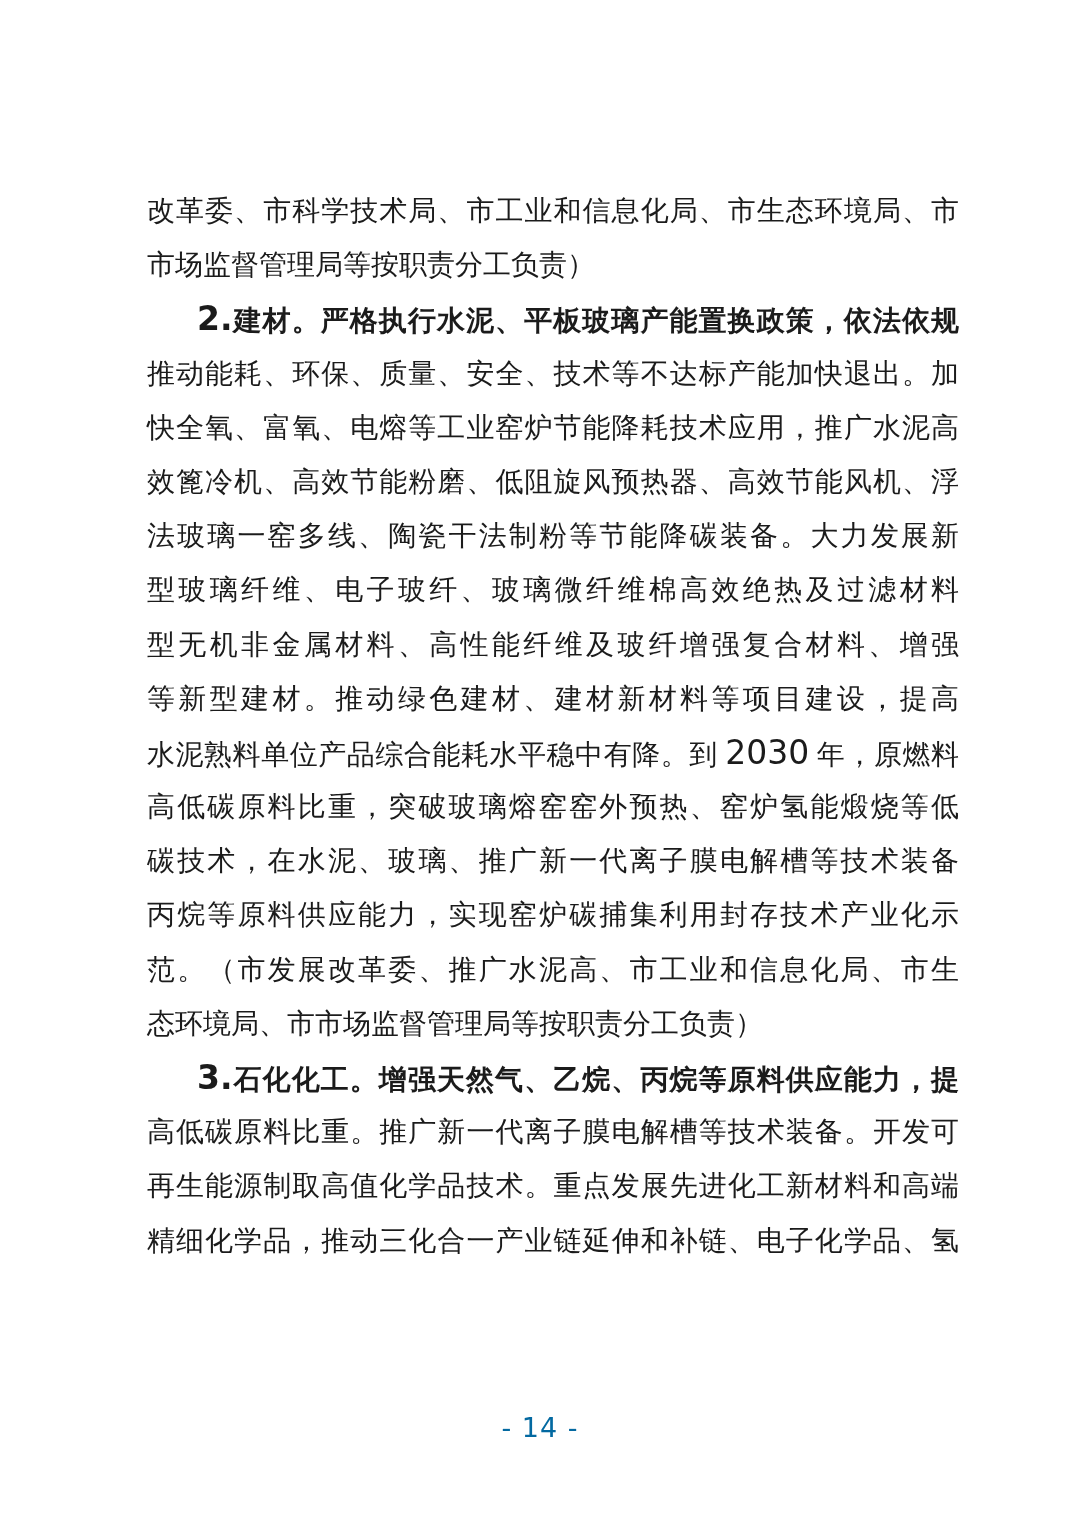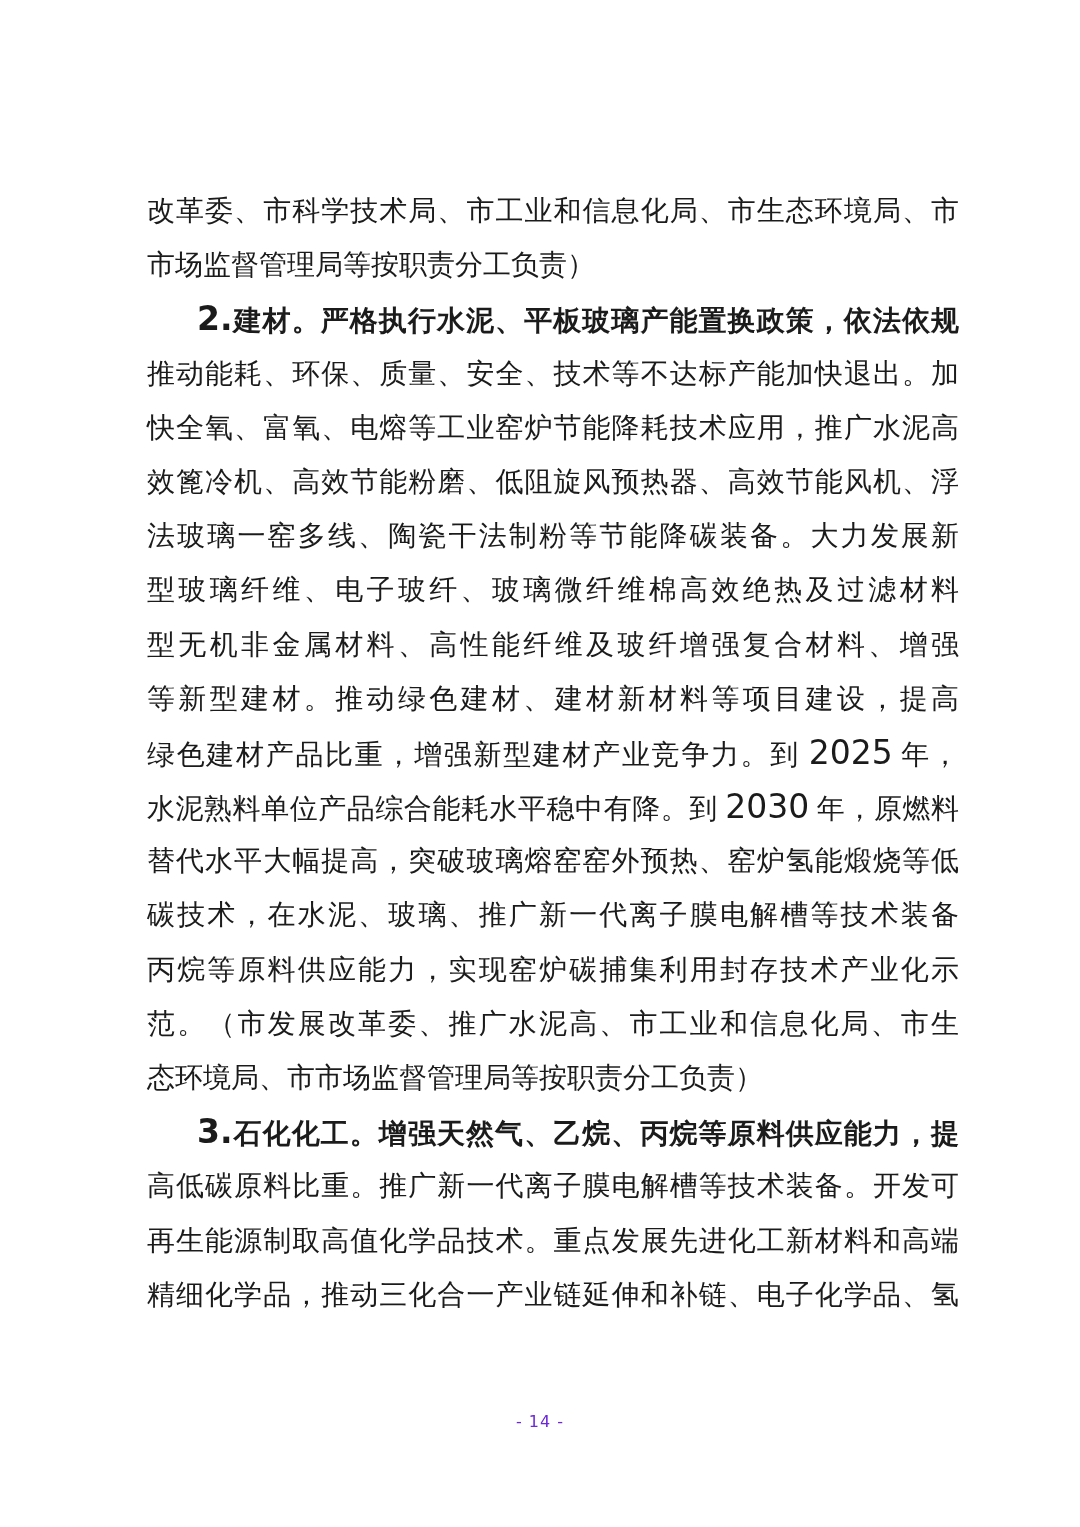--- a/index.html
+++ b/index.html
@@ -34,44 +34,43 @@
     font-family: "DejaVu Sans", "Liberation Sans", sans-serif;
     font-size: 33px;
     color: #1b1b1b;
   }
   .footer {
     position: absolute;
     left: 0;
     right: 0;
     top: 1412px;
     text-align: center;
-    font-size: 16px;
-    color: #6d28d9;
+    font-size: 27px;
+    color: #0369a1;
     font-family: "DejaVu Sans", "Liberation Sans", sans-serif;
     letter-spacing: 1px;
   }
 </style>
 </head>
 <body>
 
 <div class="page" style="background: rgb(255, 255, 255);">
   <div class="doc-body" id="doc-lines">
       <div class="line">改革委、市科学技术局、市工业和信息化局、市生态环境局、市</div>
       <div class="line para-end">市场监督管理局等按职责分工负责）</div>
       <div class="line indent"><span class="num">2.</span>建材。严格执行水泥、平板玻璃产能置换政策，依法依规</div>
       <div class="line">推动能耗、环保、质量、安全、技术等不达标产能加快退出。加</div>
       <div class="line">快全氧、富氧、电熔等工业窑炉节能降耗技术应用，推广水泥高</div>
       <div class="line">效篦冷机、高效节能粉磨、低阻旋风预热器、高效节能风机、浮</div>
       <div class="line">法玻璃一窑多线、陶瓷干法制粉等节能降碳装备。大力发展新</div>
       <div class="line">型玻璃纤维、电子玻纤、玻璃微纤维棉高效绝热及过滤材料</div>
       <div class="line">型无机非金属材料、高性能纤维及玻纤增强复合材料、增强</div>
       <div class="line">等新型建材。推动绿色建材、建材新材料等项目建设，提高</div>
-      <div class="line">绿色建材产品比重，增强新型建材产业竞争力。到 <span class="num">2025</span> 年，</div>
       <div class="line">水泥熟料单位产品综合能耗水平稳中有降。到 <span class="num">2030</span> 年，原燃料</div>
-      <div class="line">替代水平大幅提高，突破玻璃熔窑窑外预热、窑炉氢能煅烧等低</div>
+      <div class="line">高低碳原料比重，突破玻璃熔窑窑外预热、窑炉氢能煅烧等低</div>
       <div class="line">碳技术，在水泥、玻璃、推广新一代离子膜电解槽等技术装备</div>
       <div class="line">丙烷等原料供应能力，实现窑炉碳捕集利用封存技术产业化示</div>
       <div class="line">范。（市发展改革委、推广水泥高、市工业和信息化局、市生</div>
       <div class="line para-end">态环境局、市市场监督管理局等按职责分工负责）</div>
       <div class="line indent"><span class="num">3.</span>石化化工。增强天然气、乙烷、丙烷等原料供应能力，提</div>
       <div class="line">高低碳原料比重。推广新一代离子膜电解槽等技术装备。开发可</div>
       <div class="line">再生能源制取高值化学品技术。重点发展先进化工新材料和高端</div>
       <div class="line">精细化学品，推动三化合一产业链延伸和补链、电子化学品、氢</div>
     </div>
 

